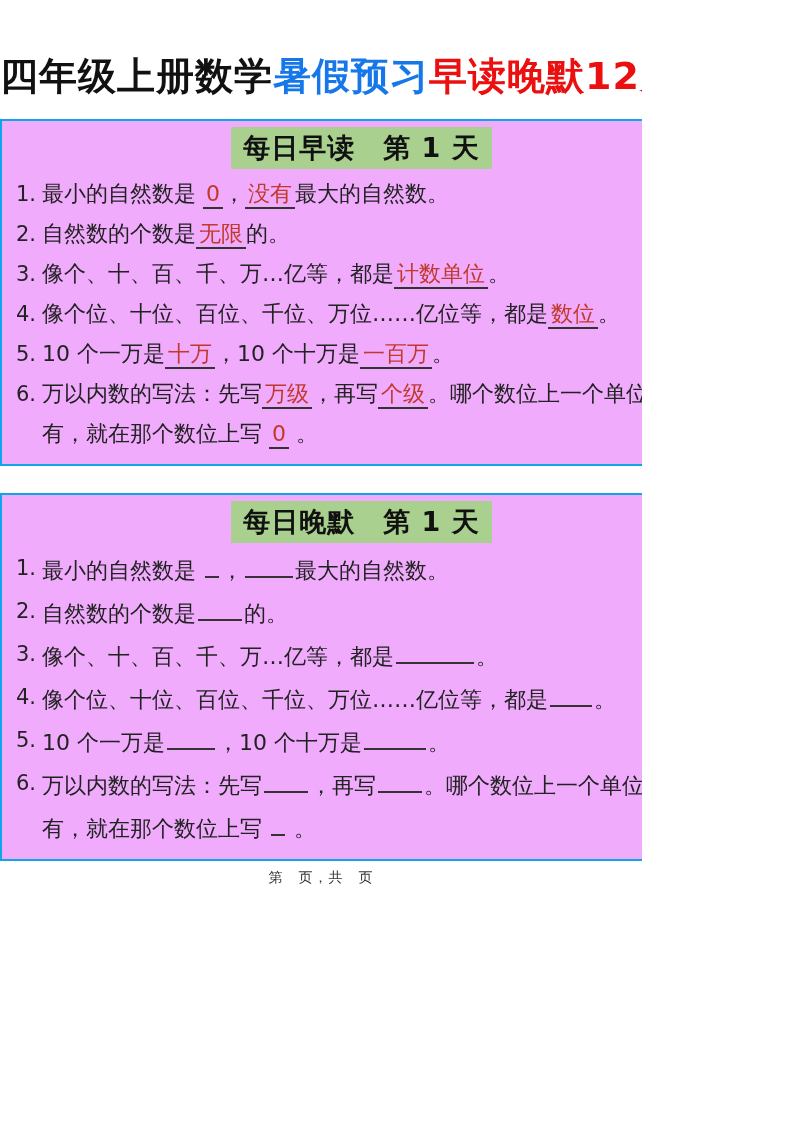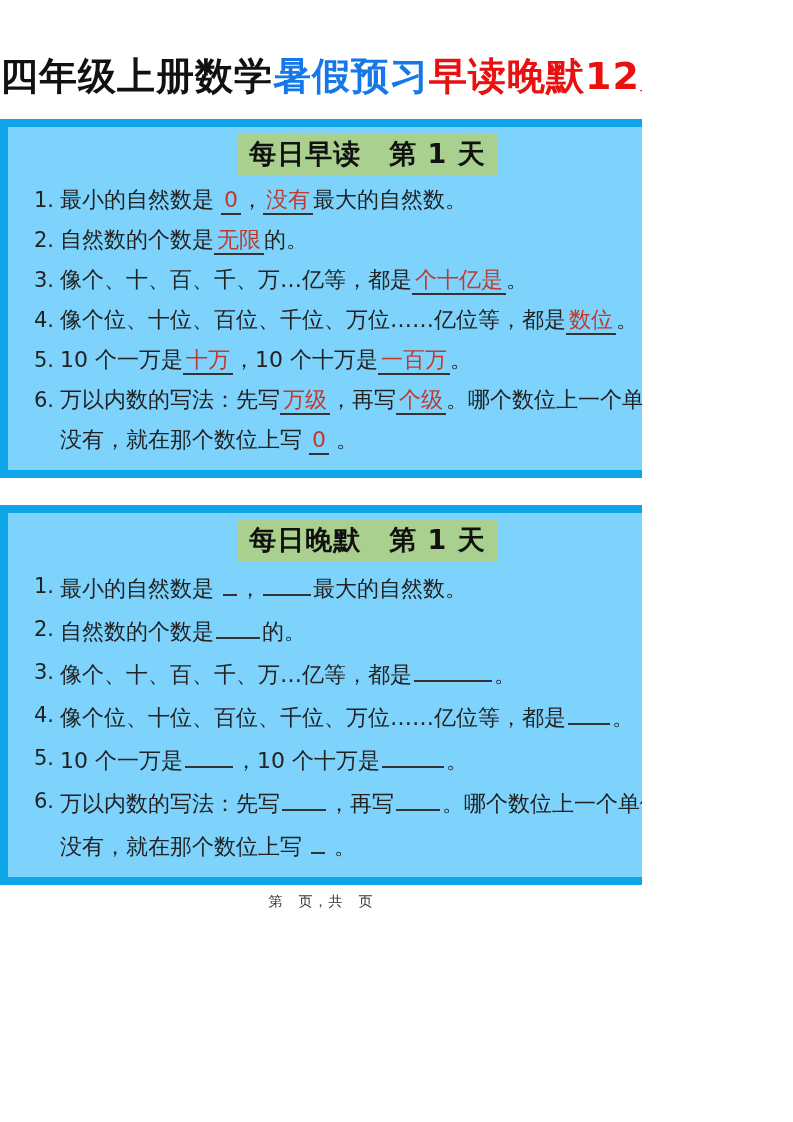--- a/index.html
+++ b/index.html
@@ -18,24 +18,24 @@
     font-weight: 700;
     letter-spacing: 1px;
     white-space: nowrap;
   }
   .t-black { color: #111111; }
   .t-blue  { color: #1677e8; }
   .t-red   { color: #ea1010; }
   .box {
     width: 717px;
     margin: 17px auto 0 auto;
-    border: 8px solid #0ea5e9;
+    border: 2px solid #0ea5e9;
     box-sizing: border-box;
-    padding: 4px 8px 10px 26px;
-    background: #7dd3fc;
+    padding: 4px 8px 10px 14px;
+    background: #f0abfc;
   }
   .box2 { margin-top: 27px; }
   .box-header { text-align: center; margin: 2px 0 2px 0; line-height: 40px; }
   .box-header .hl {
     display: inline-block;
     background: #a9d08e;
     color: #111111;
     font-size: 27px;
     font-weight: 700;
     padding: 1px 12px;
@@ -81,21 +81,21 @@
 
   <h1 class="title"><span class="t-black">四年级上册数学</span><span class="t-blue">暑假预习</span><span class="t-red">早读晚默12天</span></h1>
 
   <section class="box">
     <div class="box-header">
       <span class="hl">每日早读　第 1 天</span>
     </div>
     <div class="items" id="morning-items">
         <div class="item"><span class="num">1.</span><span>最小的自然数是 </span><span class="answer">0</span><span>，</span><span class="answer">没有</span><span>最大的自然数。</span></div>
         <div class="item"><span class="num">2.</span><span>自然数的个数是</span><span class="answer">无限</span><span>的。</span></div>
-        <div class="item"><span class="num">3.</span><span>像个、十、百、千、万…亿等，都是</span><span class="answer">个十亿是</span><span>。</span></div>
+        <div class="item"><span class="num">3.</span><span>像个、十、百、千、万…亿等，都是</span><span class="answer">计数单位</span><span>。</span></div>
         <div class="item"><span class="num">4.</span><span>像个位、十位、百位、千位、万位……亿位等，都是</span><span class="answer">数位</span><span>。</span></div>
         <div class="item"><span class="num">5.</span><span>10 个一万是</span><span class="answer">十万</span><span>，10 个十万是</span><span class="answer">一百万</span><span>。</span></div>
         <div class="item"><span class="num">6.</span><span>万以内数的写法：先写</span><span class="answer">万级</span><span>，再写</span><span class="answer">个级</span><span>。哪个数位上一个单位也没有，就在那个数位上写 </span><span class="answer">0</span><span> 。</span></div>
       </div>
   </section>
 
   <section class="box box2">
     <div class="box-header">
       <span class="hl">每日晚默　第 1 天</span>
     </div>

